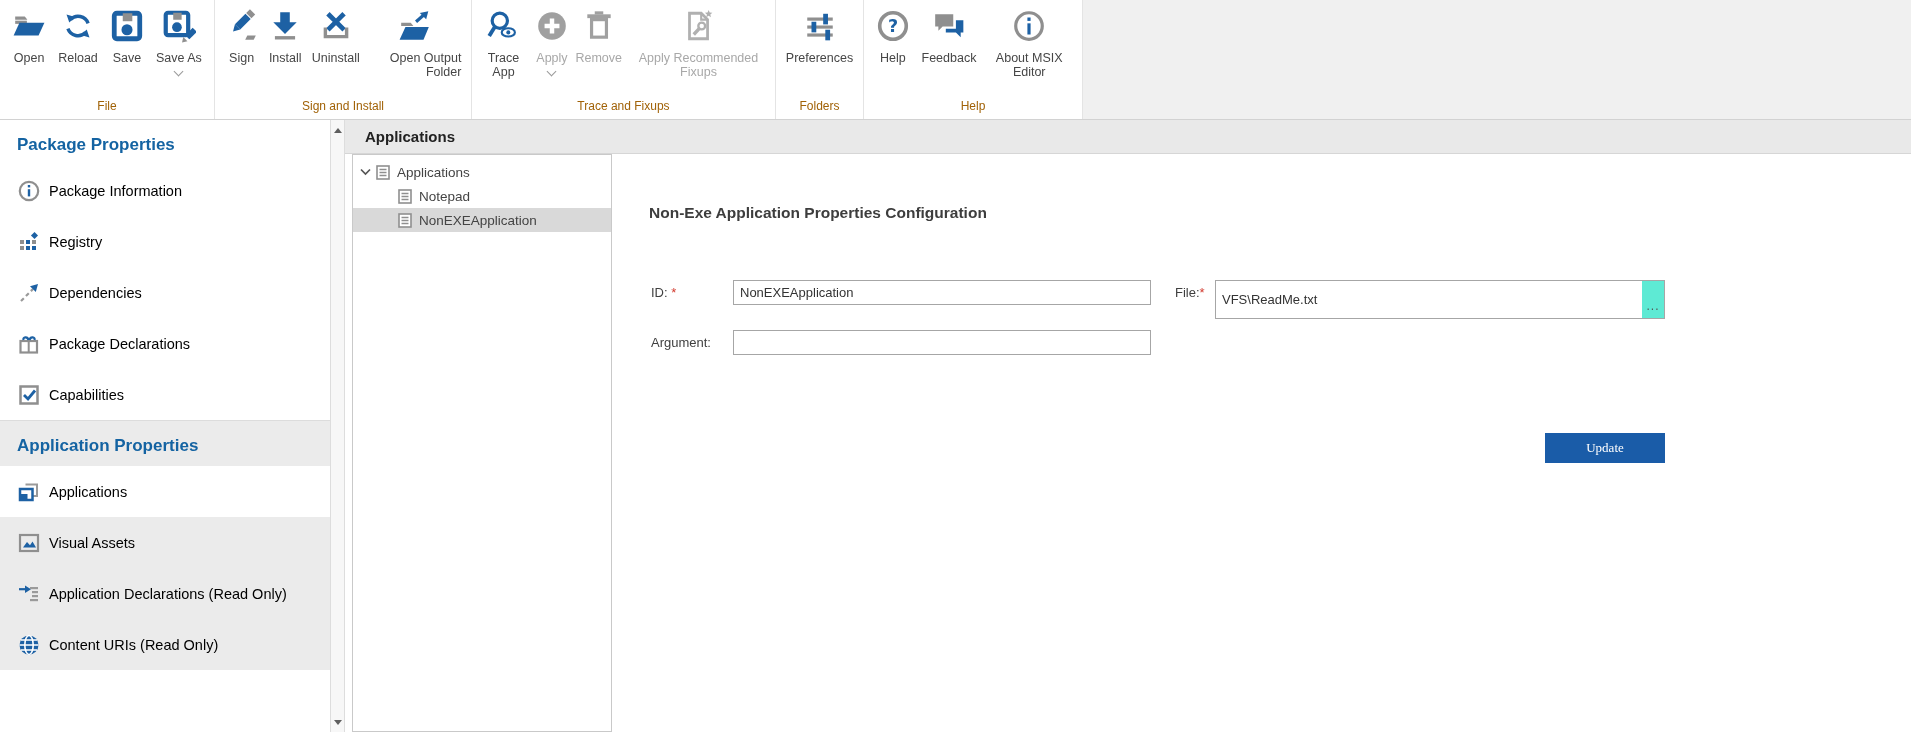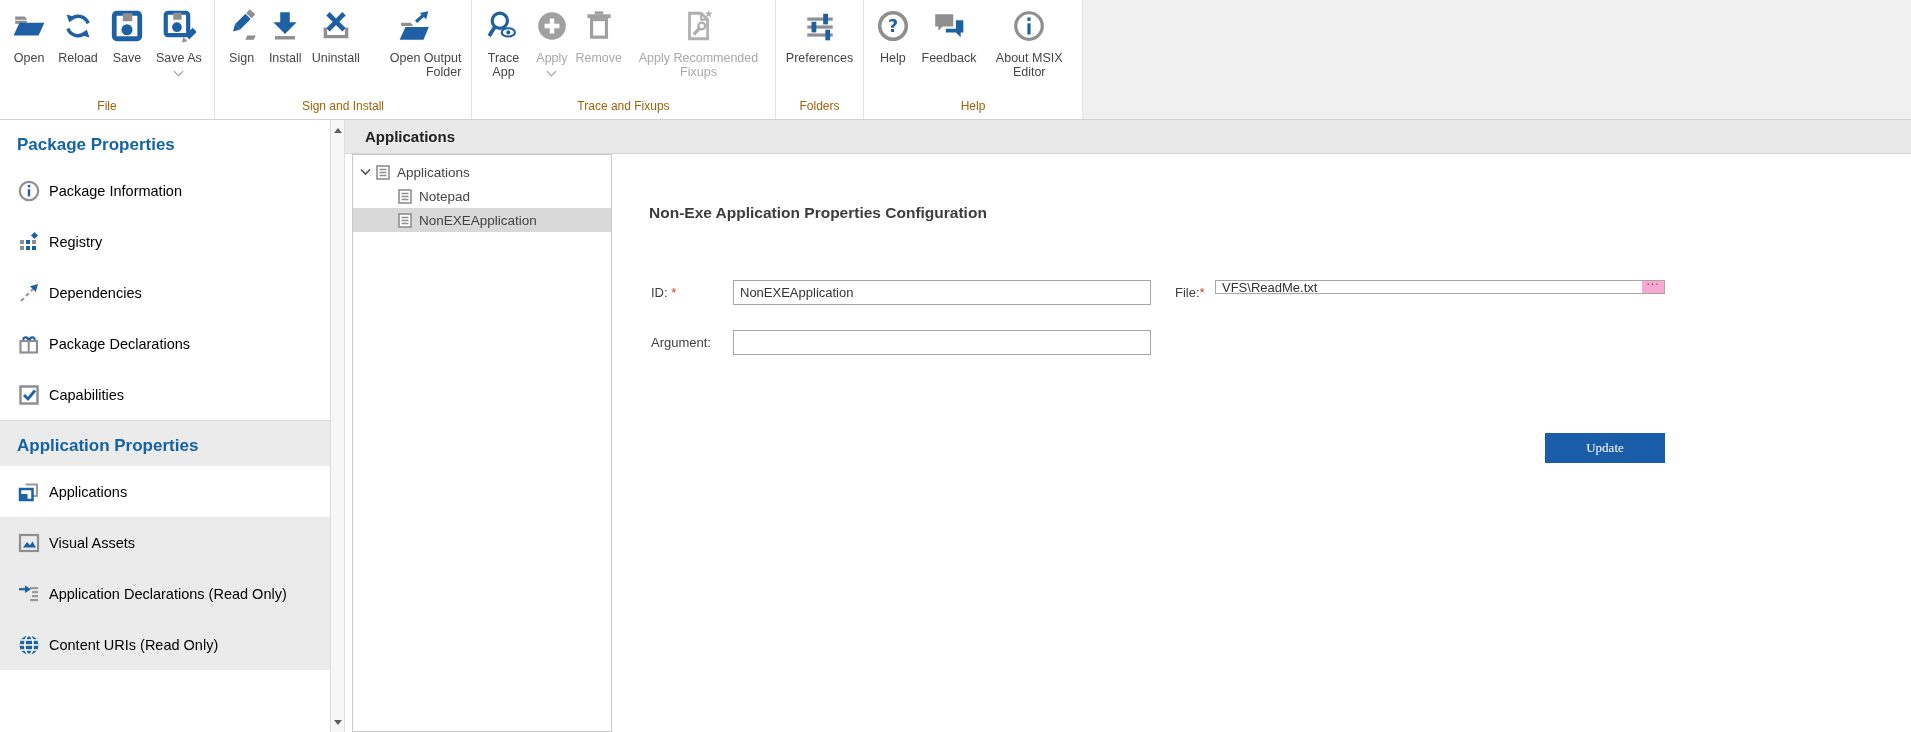--- a/index.html
+++ b/index.html
@@ -68,21 +68,21 @@
 
   
   .detail { position:absolute; left:613px; top:154px; right:0; bottom:0; background:#fff; }
   .form-title { position:absolute; left:36px; top:50px; font-size:15.5px; font-weight:bold; color:#3d3d3d; }
   .flabel { position:absolute; font-size:13px; color:#3f3f3f; white-space:pre; }
   .req { color:#d23a2e; }
   .fin { position:absolute; height:25px; border:1px solid #a6a6a6; background:#fff;
          font-size:13px; color:#333; padding:0 6px;
          font-family:"Liberation Sans","DejaVu Sans",sans-serif; }
   input.fin { outline:none; }
-  .fwrap { position:absolute; height:14px; border:1px solid #a6a6a6; background:#f9a8d4;
+  .fwrap { position:absolute; height:39px; border:1px solid #a6a6a6; background:#5eead4;
            display:flex; align-items:flex-end; }
   .fwrap input { flex:1; border:none; outline:none; height:100%; font-size:13px; color:#333;
                  padding:0 6px; font-family:"Liberation Sans","DejaVu Sans",sans-serif; }
   .browse { width:22px; text-align:center; color:#555; font-size:12px; letter-spacing:1px;
             background:transparent; border:none; cursor:default; line-height:23px; }
   .update-btn { position:absolute; left:932px; top:279px; width:120px; height:30px;
                 background:#1a5ca8; color:#fff; border:none; font-size:13px;
                 font-family:Liberation Serif, serif; cursor:default; }
 </style>
 </head>

